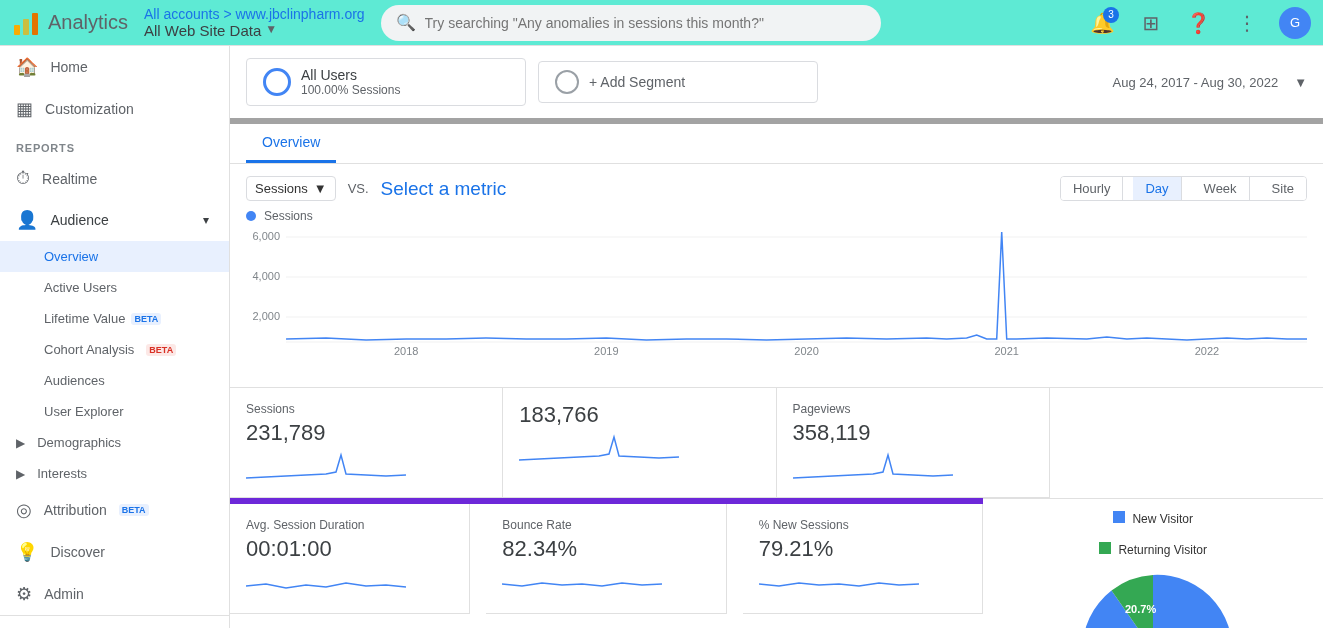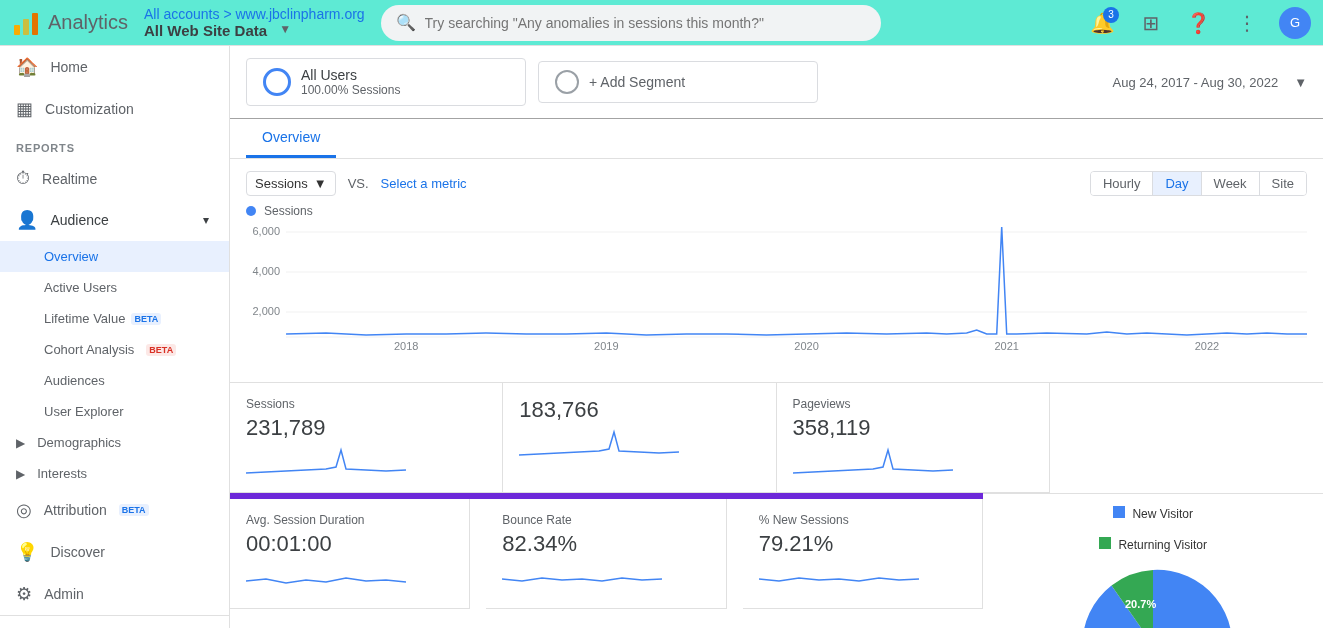--- a/index.html
+++ b/index.html
@@ -10,21 +10,21 @@
     .top-bar { display: flex; align-items: center; height: 46px; background: #5eead4; border-bottom: 1px solid #e0e0e0; padding: 0 12px; gap: 16px; flex-shrink: 0; }
     .main-area { display: flex; flex: 1; overflow: hidden; }
     .sidebar { width: 230px; background: #fff; border-right: 1px solid #e0e0e0; overflow-y: auto; flex-shrink: 0; }
     .content { flex: 1; overflow-y: auto; background: #fff; padding: 0; }
 
     
     .logo-area { display: flex; align-items: center; gap: 8px; }
     .logo-icon { width: 28px; height: 28px; }
     .logo-text { font-size: 20px; color: #5f6368; font-weight: 400; }
     .breadcrumb { font-size: 11px; color: #1a73e8; }
-    .account-selector { font-size: 15px; font-weight: 700; color: #3c4043; display: flex; align-items: flex-start; gap: 12px; }
+    .account-selector { font-size: 15px; font-weight: 400; color: #3c4043; display: flex; align-items: flex-start; gap: 4px; }
     .dropdown-arrow { font-size: 12px; color: #5f6368; }
     .search-bar { flex: 1; max-width: 500px; height: 36px; background: #f1f3f4; border-radius: 24px; display: flex; align-items: center; padding: 0 16px; gap: 8px; }
     .search-icon { color: #5f6368; font-size: 16px; }
     .search-input { background: transparent; border: none; outline: none; font-size: 14px; color: #5f6368; width: 100%; }
     .top-actions { margin-left: auto; display: flex; align-items: center; gap: 16px; }
     .notif-btn { position: relative; width: 32px; height: 32px; display: flex; align-items: center; justify-content: center; cursor: pointer; }
     .notif-badge { position: absolute; top: 0; right: 0; background: #1a73e8; color: #fff; border-radius: 50%; font-size: 10px; width: 16px; height: 16px; display: flex; align-items: center; justify-content: center; }
     .icon-btn { width: 32px; height: 32px; display: flex; align-items: center; justify-content: center; cursor: pointer; color: #5f6368; font-size: 20px; }
     .avatar { width: 32px; height: 32px; border-radius: 50%; background: #4285f4; display: flex; align-items: center; justify-content: center; color: #fff; font-size: 13px; }
 
@@ -32,38 +32,38 @@
     .sidebar-item { display: flex; align-items: center; gap: 12px; padding: 10px 16px; cursor: pointer; color: #5f6368; font-size: 14px; }
     .sidebar-icon { font-size: 18px; }
     .sidebar-section { font-size: 11px; font-weight: 600; color: #80868b; padding: 12px 16px 4px; text-transform: uppercase; letter-spacing: 0.8px; }
     .sidebar-sub { padding-left: 44px; font-size: 13px; color: #5f6368; padding-top: 8px; padding-bottom: 8px; cursor: pointer; display: flex; align-items: center; gap: 6px; }
     .sidebar-sub.active { color: #1a73e8; background: #e8f0fe; }
     .sidebar-group { display: flex; align-items: center; gap: 8px; padding: 8px 16px; cursor: pointer; color: #5f6368; font-size: 13px; }
     .beta-badge { font-size: 9px; background: #e8f0fe; color: #1a73e8; border-radius: 3px; padding: 1px 3px; font-weight: 700; vertical-align: super; }
     .beta-badge-orange { font-size: 9px; background: #fce8e6; color: #d93025; border-radius: 3px; padding: 1px 3px; font-weight: 700; }
     .chevron { font-size: 12px; margin-right: 4px; }
     .sidebar-collapse { display: flex; justify-content: flex-end; padding: 8px 12px; cursor: pointer; color: #5f6368; border-top: 1px solid #e0e0e0; }
-    .segment-bar { display: flex; align-items: center; gap: 12px; padding: 12px 16px; border-bottom: 1px solid #a3a3a3; }
+    .segment-bar { display: flex; align-items: center; gap: 12px; padding: 12px 16px; border-bottom: 6px solid #a3a3a3; }
     .segment-all { display: flex; align-items: center; gap: 10px; background: #fff; border: 1px solid #dadce0; border-radius: 4px; padding: 8px 16px; flex: 0 0 auto; min-width: 280px; }
     .segment-circle { width: 28px; height: 28px; border-radius: 50%; border: 3px solid #4285f4; background: transparent; }
     .segment-add { display: flex; align-items: center; gap: 10px; background: #fff; border: 1px solid #dadce0; border-radius: 4px; padding: 8px 16px; flex: 0 0 auto; min-width: 280px; }
     .segment-circle-add { width: 24px; height: 24px; border-radius: 50%; border: 2px solid #9aa0a6; background: transparent; }
     .date-range { margin-left: auto; font-size: 13px; color: #5f6368; display: flex; align-items: center; gap: 16px; }
 
     
     .tab-bar { padding: 0 16px; border-bottom: 1px solid #e0e0e0; }
     .tab { display: inline-block; padding: 10px 16px; font-size: 14px; cursor: pointer; border-bottom: 3px solid transparent; color: #5f6368; }
     .tab.active { border-bottom-color: #1a73e8; color: #1a73e8; font-weight: 500; }
 
     
     .chart-controls { display: flex; align-items: center; gap: 12px; padding: 12px 16px 8px; }
     .metric-select { display: flex; align-items: center; gap: 6px; border: 1px solid #dadce0; border-radius: 4px; padding: 4px 8px; cursor: pointer; font-size: 13px; }
     .vs-label { font-size: 13px; color: #5f6368; }
-    .select-metric { color: #1a73e8; font-size: 13px; cursor: pointer; text-decoration: none; }
-    .time-buttons { margin-left: auto; display: flex; border: 1px solid #dadce0; border-radius: 4px; overflow: hidden; }
+    .select-metric { color: #1a73e8; font-size: 19px; cursor: pointer; text-decoration: none; }
+    .time-buttons { margin-left: auto; display: flex; border: 1px solid #dadce0; border-radius: 4px; overflow: hidden; gap: 10px; }
     .time-btn { padding: 4px 12px; font-size: 13px; cursor: pointer; border-right: 1px solid #dadce0; background: #fff; color: #5f6368; }
     .time-btn:last-child { border-right: none; }
     .time-btn.active { background: #e8f0fe; color: #1a73e8; }
 
     
     .chart-area { padding: 0 16px 8px; position: relative; height: 160px; text-decoration: underline; }
     .chart-legend { display: flex; align-items: center; gap: 8px; padding: 0 16px 4px; }
     .legend-dot { width: 10px; height: 10px; border-radius: 50%; background: #4285f4; }
     .legend-label { font-size: 12px; color: #5f6368; }
     .chart-svg { width: 100%; height: 130px; }

